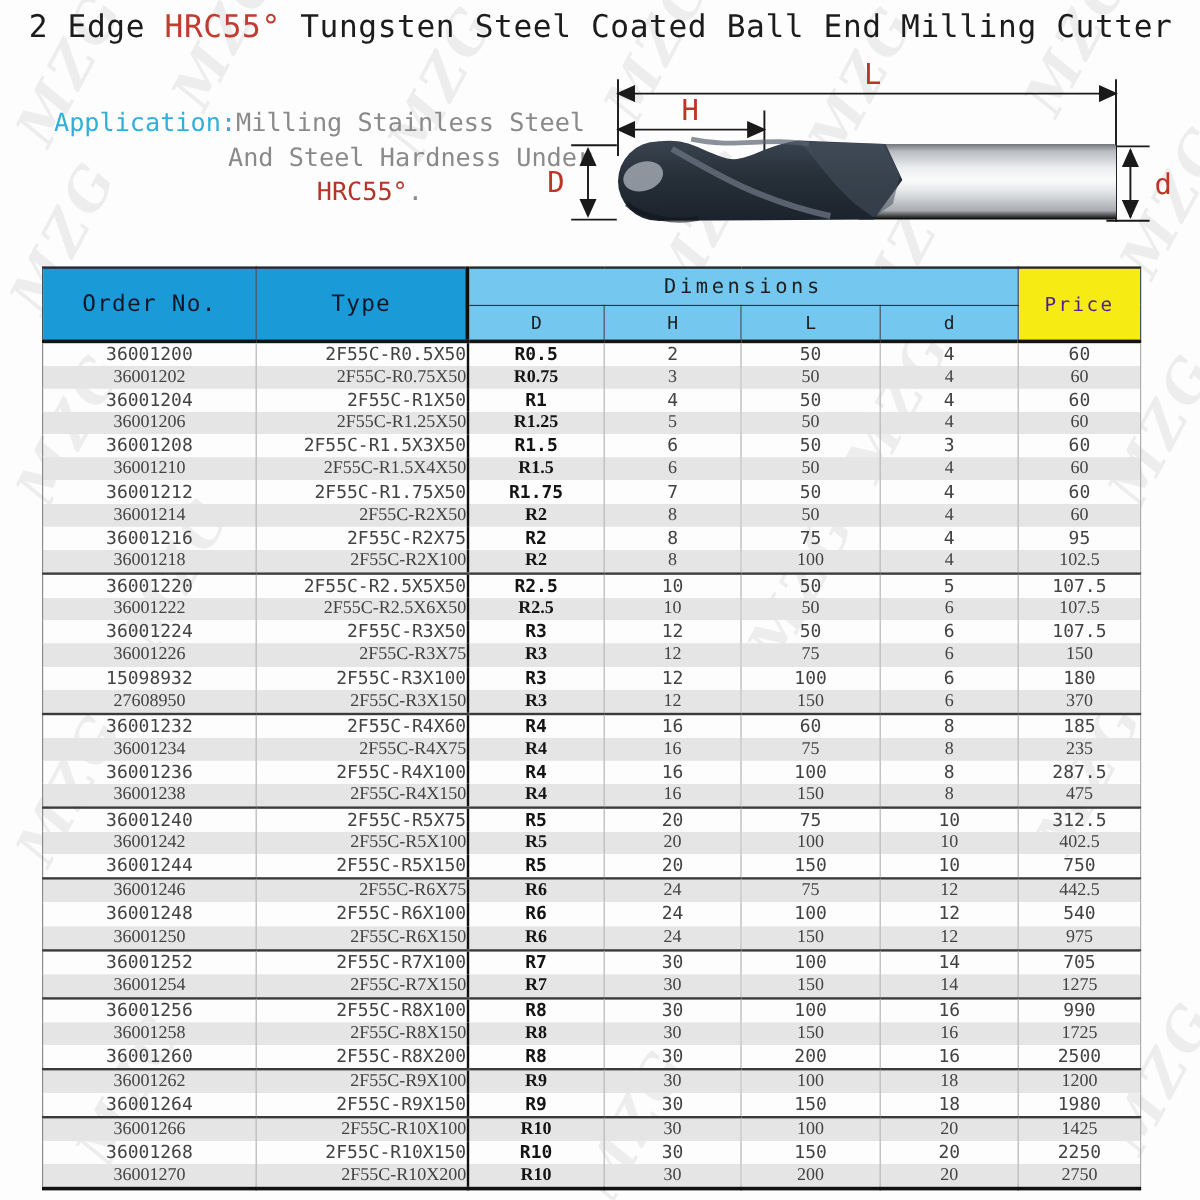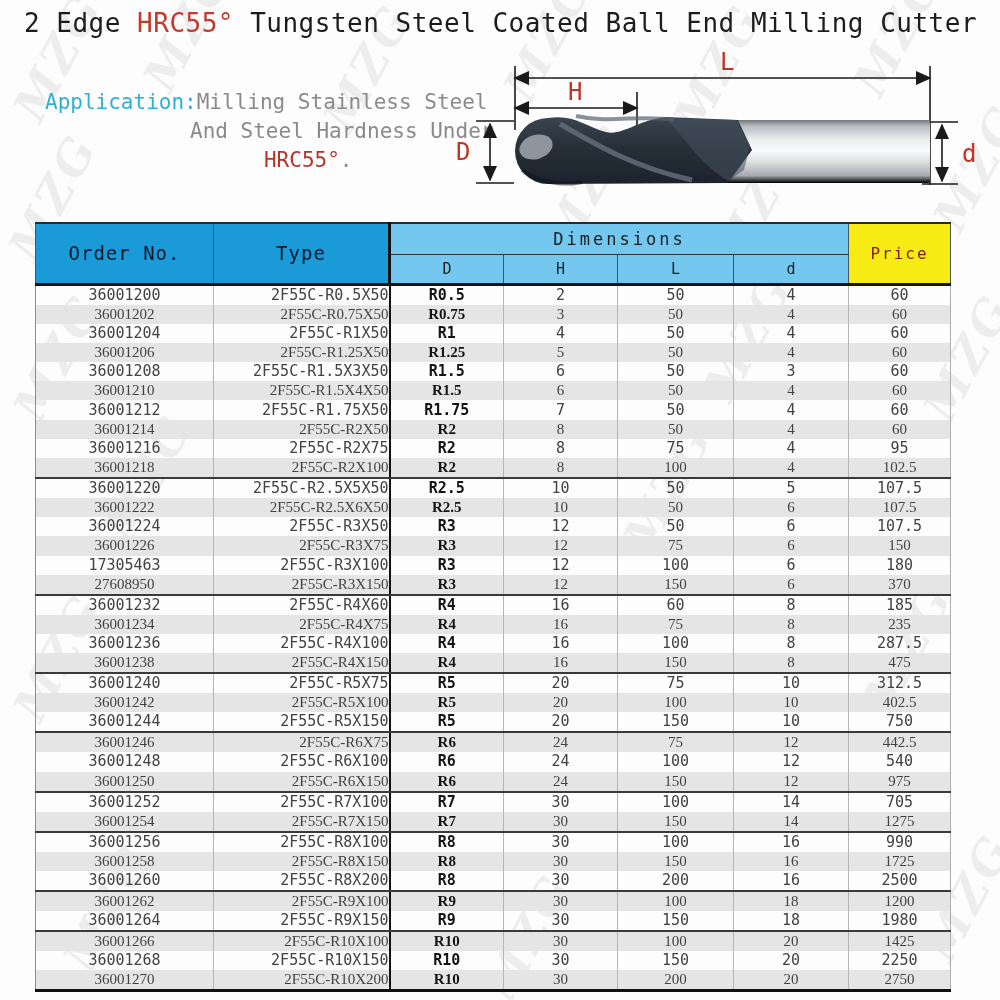--- a/index.html
+++ b/index.html
@@ -62,21 +62,21 @@
     background:#1a9bd7; color:#0f172a; font-size:19px; letter-spacing:1px;
     border:1px solid #47525a; border-bottom:3px solid #141414;
   }
   .hdr-light {
     background:#74c7ef; color:#1d1d1d; font-size:15px;
     border:1px solid #47525a;
   }
   .dims { font-size:17px; letter-spacing:3px; border-bottom:1.5px solid #333; }
   .sub { border-bottom:3px solid #141414; }
   .hdr-yellow {
-    background:#f6eb12; color:#7f1d1d; font-size:16px; letter-spacing:2px;
+    background:#f6eb12; color:#4c1d95; font-size:16px; letter-spacing:2px;
     border:1px solid #47525a; border-bottom:3px solid #141414;
   }
   .thick-left { border-left:3px solid #111 !important; }
   thead tr:first-child th { height:31px; }
   thead tr:last-child th { height:30px; }
 
   tbody td {
     height:19.2px; line-height:19px; padding:0;
     font-size:15px; color:#424242; text-align:center;
     border-left:1px solid #b5b5b5;
@@ -323,21 +323,21 @@
         <tr class="stripe">
           <td>36001226</td>
           <td>2F55C-R3X75</td>
           <td>R3</td>
           <td>12</td>
           <td>75</td>
           <td>6</td>
           <td>150</td>
         </tr>
         <tr>
-          <td>17305463</td>
+          <td>15098932</td>
           <td>2F55C-R3X100</td>
           <td>R3</td>
           <td>12</td>
           <td>100</td>
           <td>6</td>
           <td>180</td>
         </tr>
         <tr class="stripe group-end">
           <td>27608950</td>
           <td>2F55C-R3X150</td>

